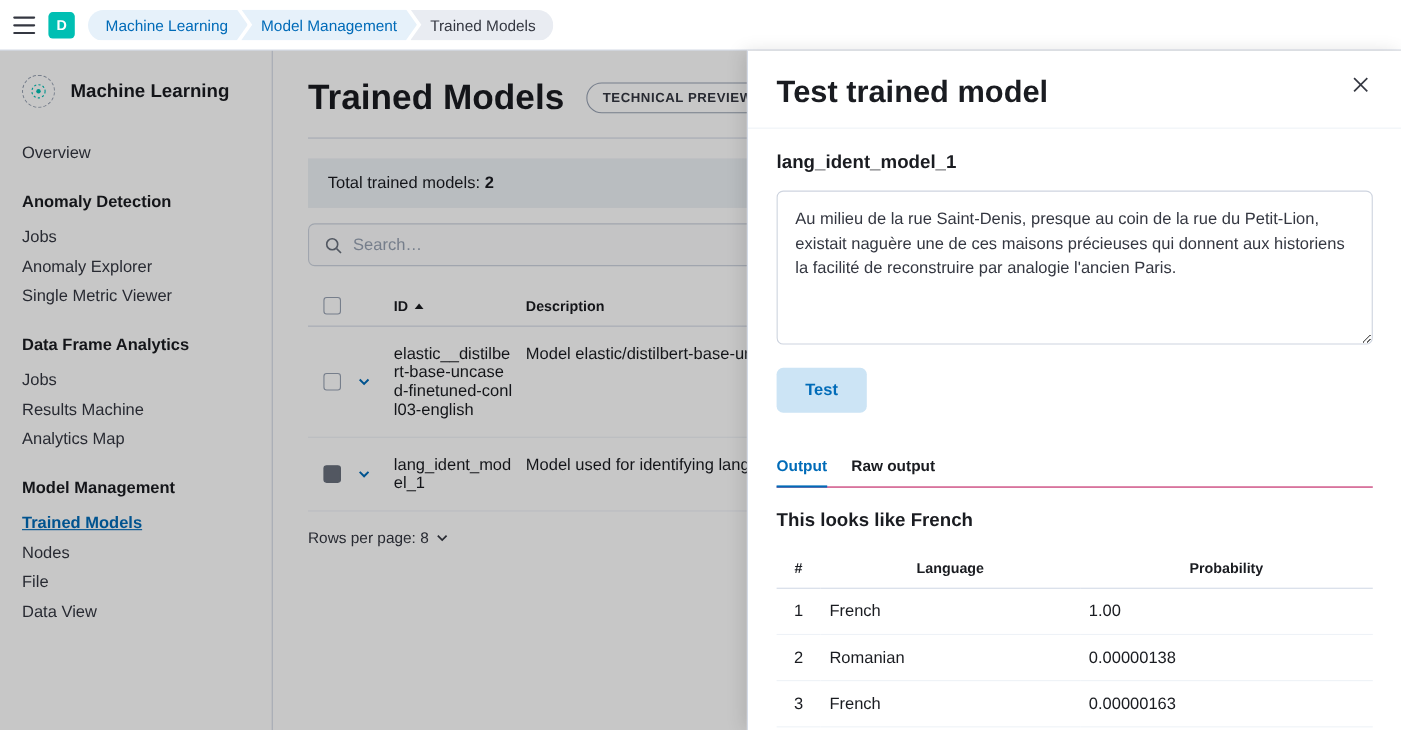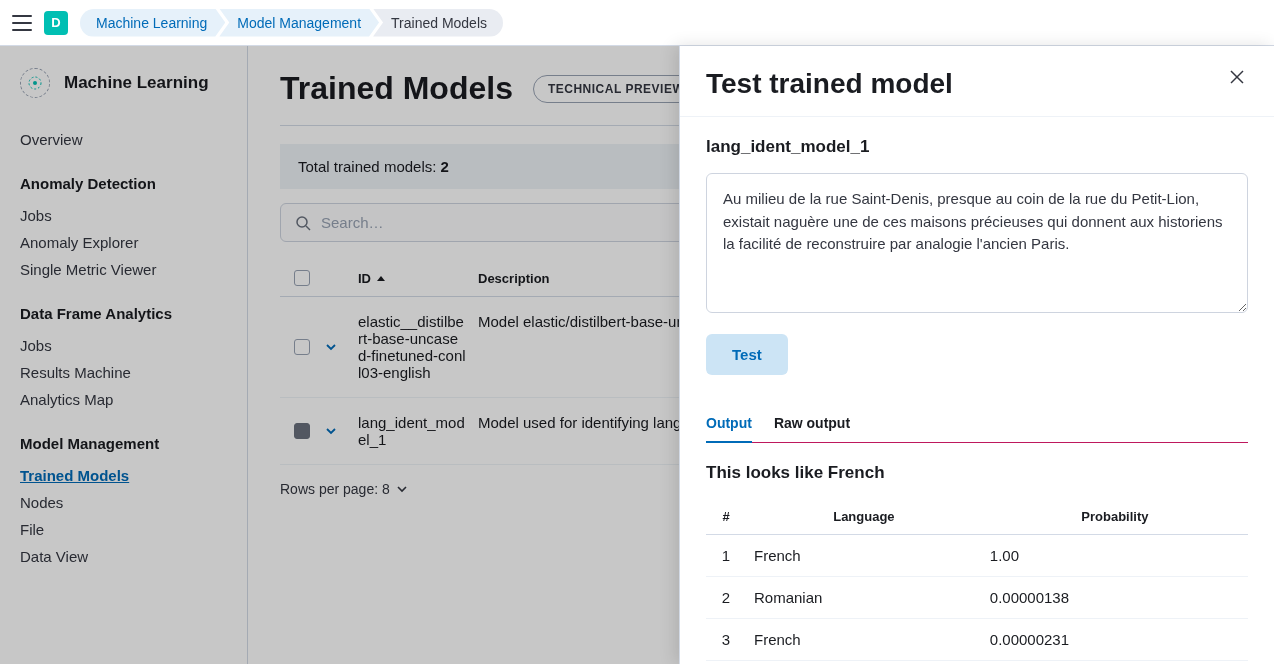--- a/index.html
+++ b/index.html
@@ -231,18 +231,18 @@
           <td>1.00</td>
         </tr>
         <tr>
           <td>2</td>
           <td>Romanian</td>
           <td>0.00000138</td>
         </tr>
         <tr>
           <td>3</td>
           <td>French</td>
-          <td>0.00000231</td>
+          <td>0.00000163</td>
         </tr>
       </tbody>
     </table>
   </div>
 </div>
 
 </body></html>

